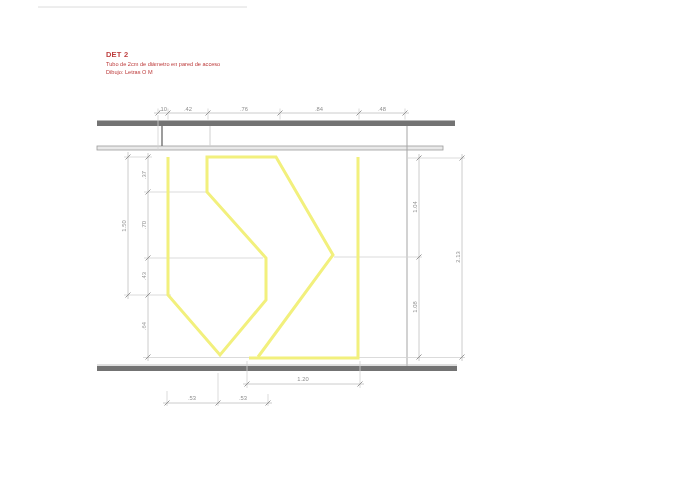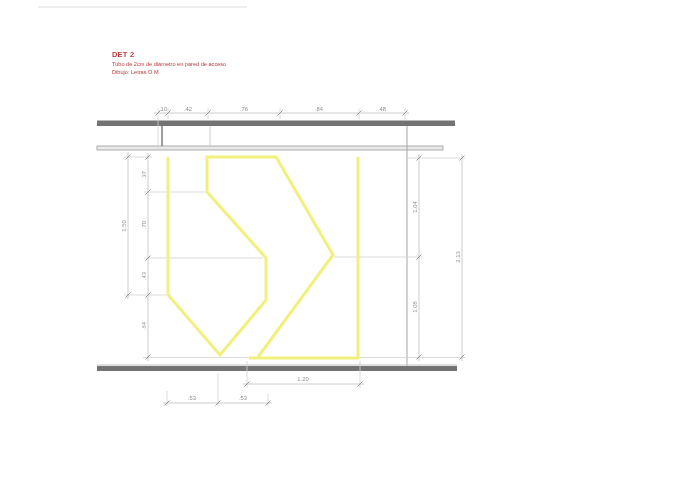--- a/index.html
+++ b/index.html
@@ -1,21 +1,21 @@
 <!DOCTYPE html>
 <html><head>
 <meta charset="utf-8">
 <style>
   html,body{margin:0;padding:0;}
   body{
     width:700px;height:495px;background:#ffffff;position:relative;
     overflow:hidden;font-family:"Liberation Sans", sans-serif;
   }
   .abs{position:absolute;}
-  .title-block{left:112px;top:50px;color:#bd3b3b;line-height:1.25;}
+  .title-block{left:106px;top:50px;color:#bd3b3b;line-height:1.25;}
   .title-block .t1{font-size:7.5px;font-weight:bold;letter-spacing:.2px;}
   .title-block .t2,.title-block .t3{font-size:5.6px;margin-top:1.5px;}
   svg text{fill:#8f8f8f;font-family:"Liberation Sans", sans-serif;font-size:5.8px;}
 </style>
 </head>
 <body>
 
 <div class="abs title-block">
   <div class="t1">DET 2</div>
   <div class="t2">Tubo de 2cm de diámetro en pared de acceso</div>

